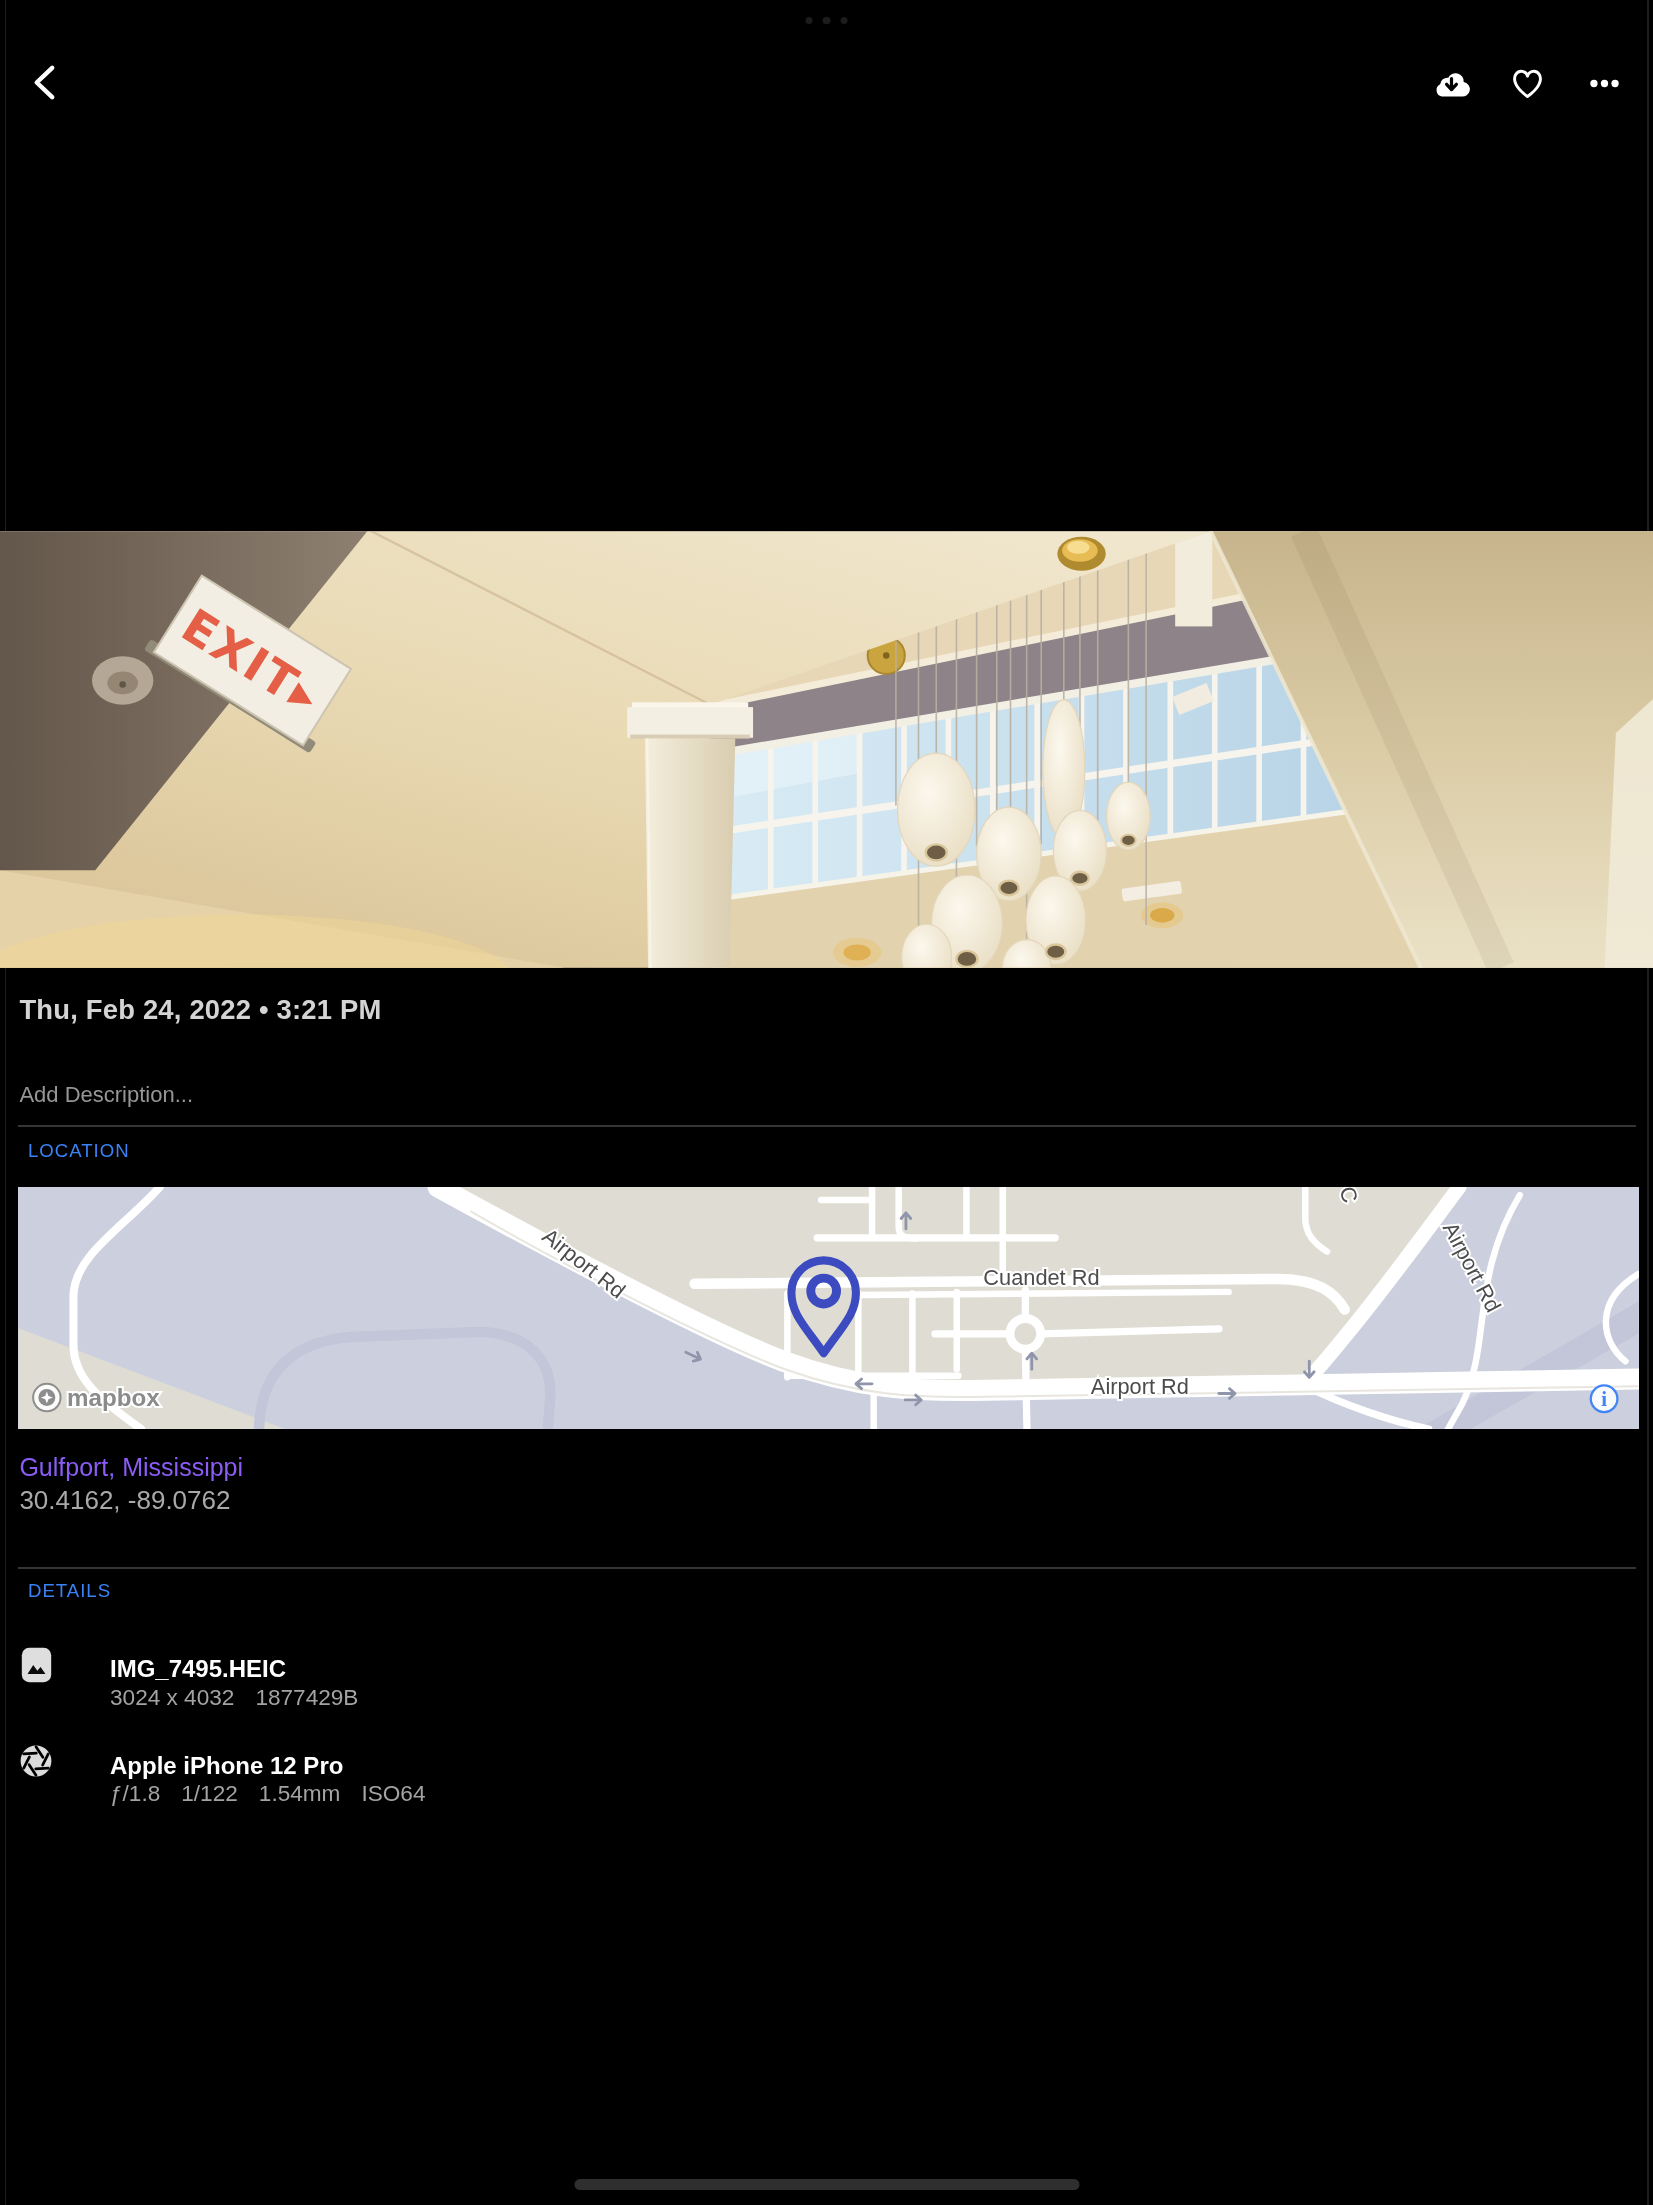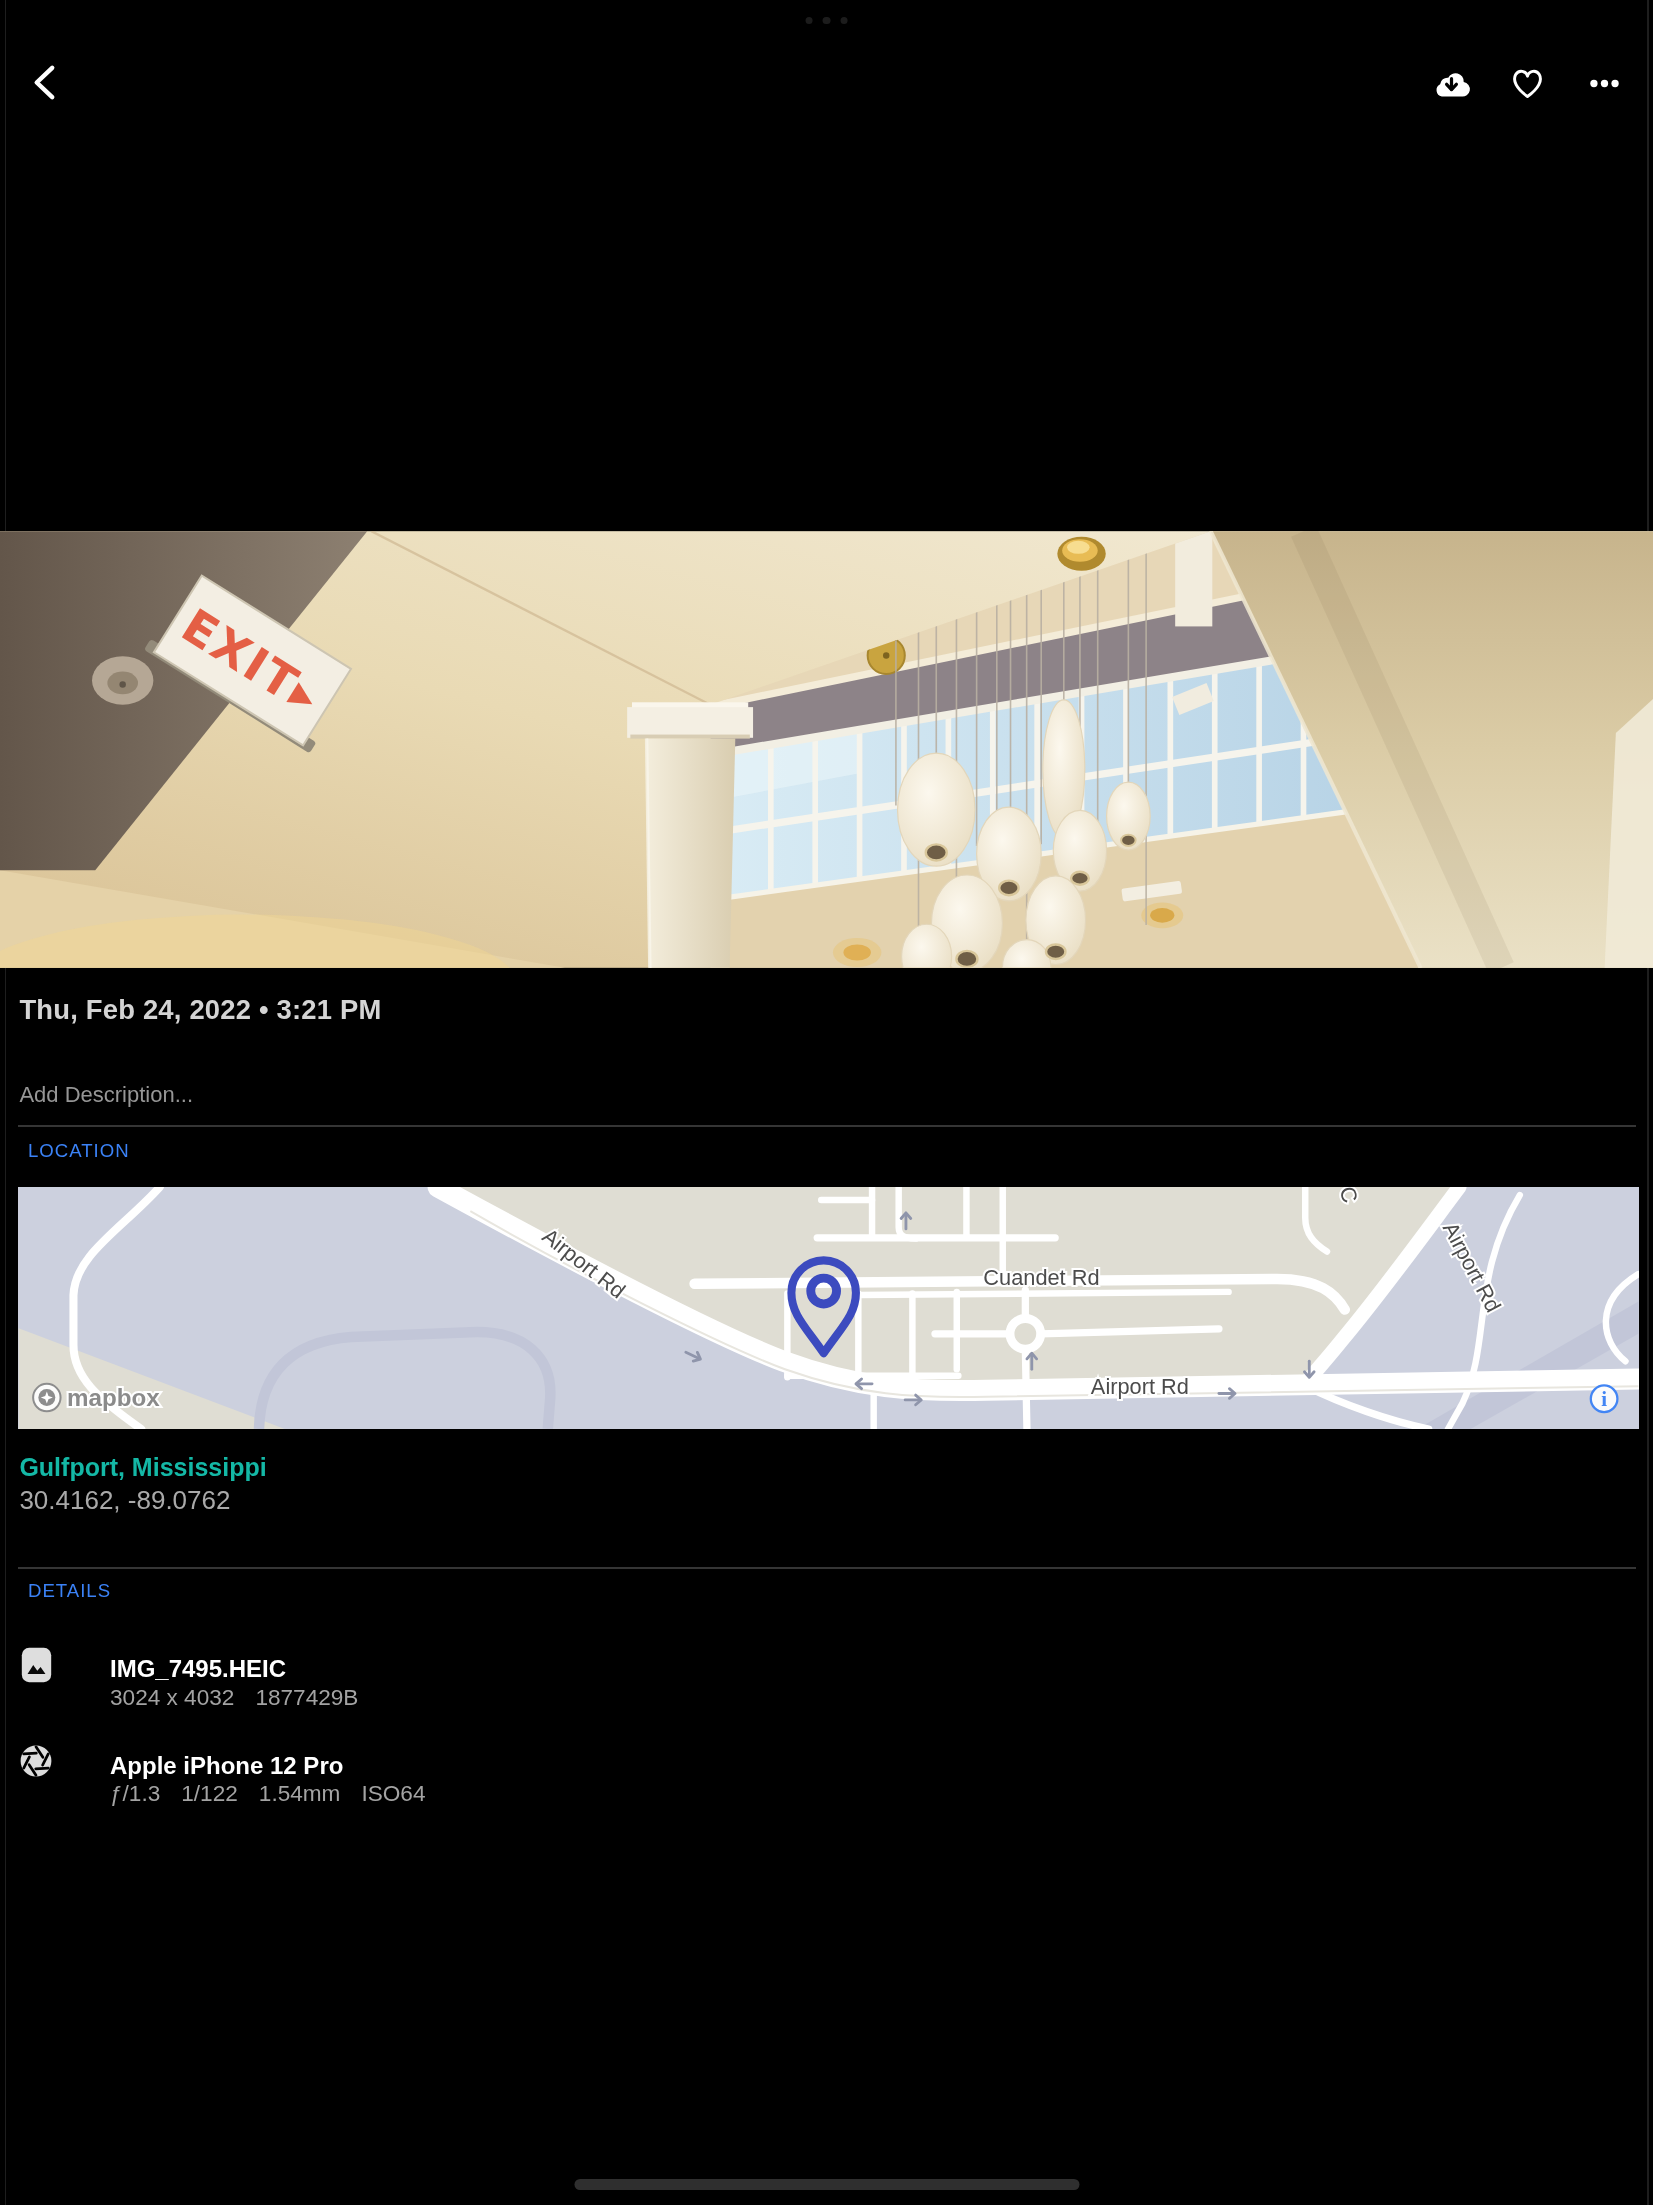--- a/index.html
+++ b/index.html
@@ -8,21 +8,21 @@
   .edge{position:absolute;top:0;bottom:0;width:1.6px;background:#1e1e1e;}
   .abs{position:absolute;}
   .iconbtn{position:absolute;width:39px;height:39px;top:65px;display:flex;align-items:center;justify-content:center;cursor:pointer;}
   .mtdots{position:absolute;top:17px;left:50%;transform:translateX(-50%);display:flex;gap:10.5px;}
   .mtdots span{width:7.3px;height:7.3px;border-radius:50%;background:#1c1c1c;display:block;}
   .datetime{position:absolute;left:19.4px;top:994px;font-size:27.4px;font-weight:bold;color:#d4d4d4;letter-spacing:0.2px;}
   .desc{position:absolute;left:19.4px;top:1082px;font-size:22px;color:#969696;cursor:text;}
   .divider{position:absolute;left:18px;width:1618px;height:1.6px;background:#353535;}
   .seclabel{position:absolute;left:28px;font-size:18.6px;color:#3b82f6;letter-spacing:1px;}
   .mapwrap{position:absolute;left:18px;top:1187px;width:1621px;height:242px;overflow:hidden;background:#ccd0de;cursor:pointer;}
-  .place{position:absolute;left:19.4px;top:1453px;font-size:25px;font-weight:bold;color:#14b8a6;}
+  .place{position:absolute;left:19.4px;top:1453px;font-size:25px;font-weight:normal;color:#8b5cf6;}
   .coords{position:absolute;left:19.4px;top:1485px;font-size:26px;color:#a9a9a9;}
   .rowtitle{position:absolute;left:110px;font-size:24px;font-weight:bold;color:#ffffff;margin-top:7px;}
   .rowmeta{position:absolute;left:110px;font-size:22.6px;color:#a3a3a3;display:flex;gap:21px;}
   .homebar{position:absolute;left:50%;transform:translateX(-50%);top:2179px;width:505px;height:10.5px;border-radius:5.7px;background:#2f2f2f;cursor:grab;}
   svg text{font-family:"Liberation Sans","DejaVu Sans",sans-serif;}
   .maplabel{font-size:27px;fill:#4c4c4c;stroke:#ffffff;stroke-width:5px;paint-order:stroke;}
 </style>
 </head>
 <body>
 
@@ -344,21 +344,21 @@
         <line x1="21" y1="3.5" x2="29.5" y2="16.5" transform="rotate(60 21 21)"></line>
         <line x1="21" y1="3.5" x2="29.5" y2="16.5" transform="rotate(120 21 21)"></line>
         <line x1="21" y1="3.5" x2="29.5" y2="16.5" transform="rotate(180 21 21)"></line>
         <line x1="21" y1="3.5" x2="29.5" y2="16.5" transform="rotate(240 21 21)"></line>
         <line x1="21" y1="3.5" x2="29.5" y2="16.5" transform="rotate(300 21 21)"></line>
       </g>
     </svg>
   </div>
   <div class="rowtitle" style="top:1745px">Apple iPhone 12 Pro</div>
   <div class="rowmeta" style="top:1781px">
-    <span>ƒ/1.3</span>
+    <span>ƒ/1.8</span>
     <span>1/122</span>
     <span>1.54mm</span>
     <span>ISO64</span>
   </div>
 
   <div class="homebar"></div>
 </div>
 
 
 </body></html>

